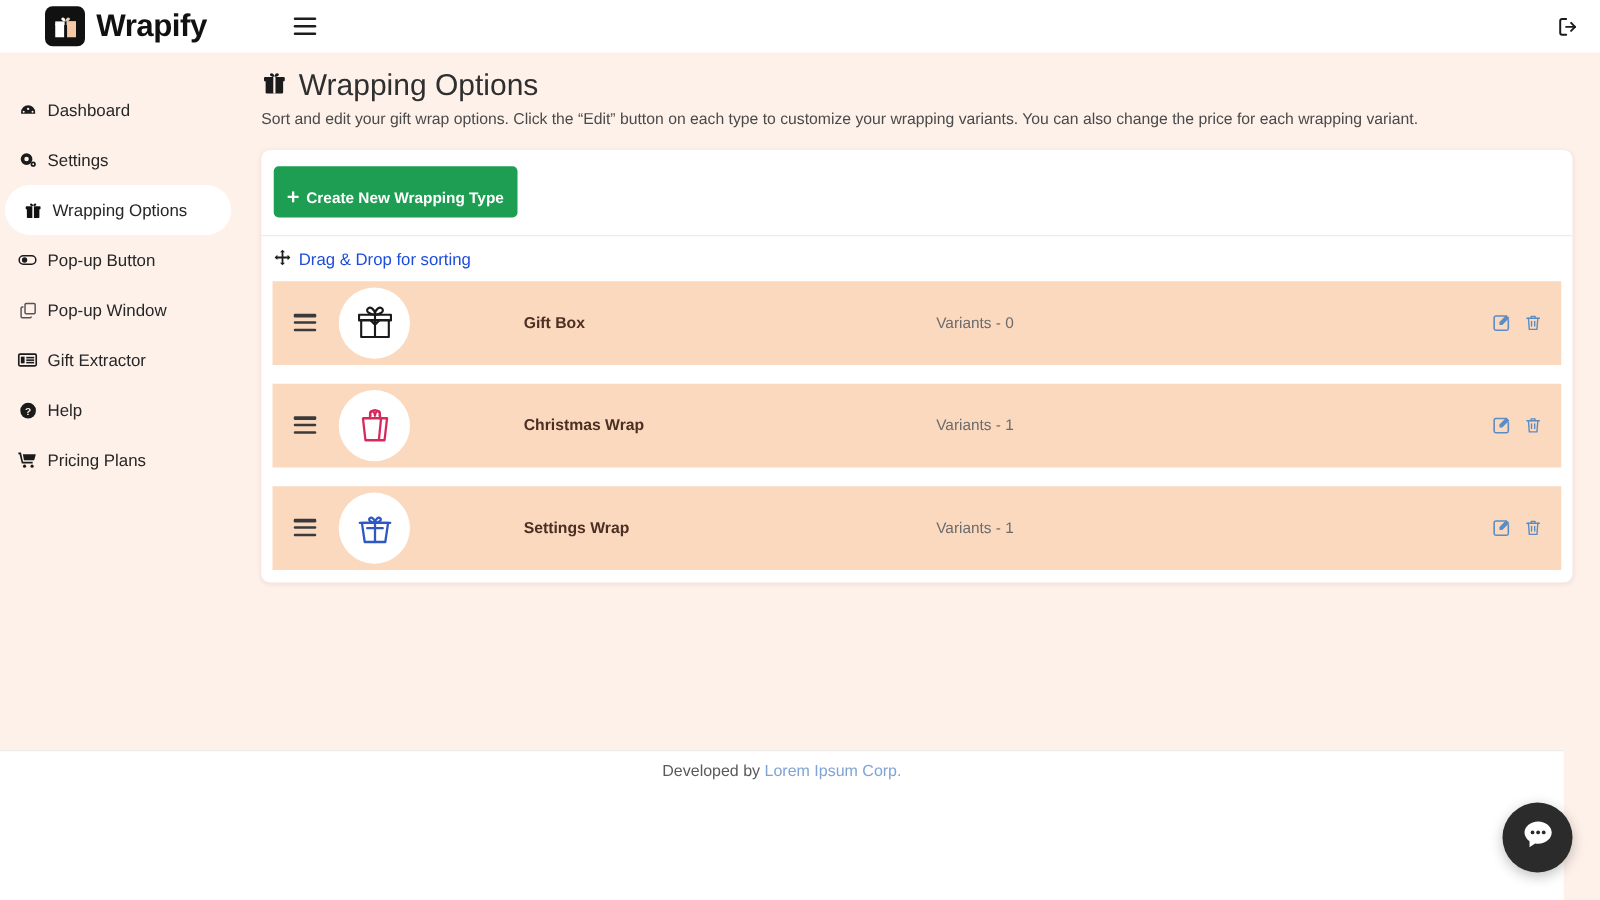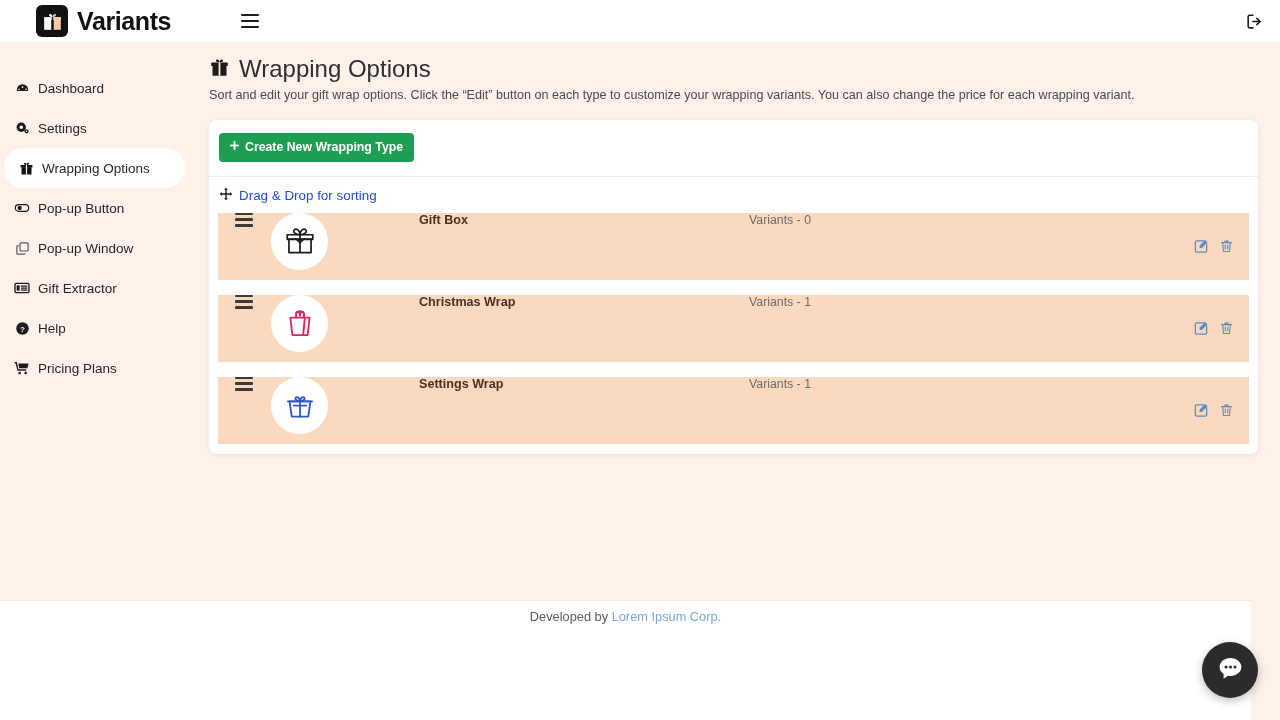--- a/index.html
+++ b/index.html
@@ -65,36 +65,36 @@
   .page-title { font-size: 24px; color: #2f2f2f; font-weight: normal; line-height: 1.1; }
   .page-sub { font-size: 12.6px; color: #4a4a4a; margin-top: 5px; line-height: 1.35; }
 
   .card {
     margin: 16px 22px 0 24px; background: #ffffff; border-radius: 7px;
     box-shadow: 0 1px 4px rgba(120,90,70,0.13);
     padding: 13px 0 10px 0; width: 1049px;
   }
   .card-top { padding: 0 10px 0 10px; }
   .btn-create {
-    display: inline-flex; align-items: flex-end; gap: 5px;
+    display: inline-flex; align-items: flex-start; gap: 5px;
     background: #1e9e52; color: #ffffff; border: none;
     font-size: 12.3px; font-weight: bold; font-family: "Liberation Sans", sans-serif;
-    padding: 7px 11px 8px 10px; border-radius: 4px; cursor: pointer;
+    padding: 19px 11px 8px 10px; border-radius: 4px; cursor: pointer;
     line-height: 1;
   }
   .divider { height: 1px; background: #ececec; margin: 14px 0 0 0; }
   .dnd-row {
     display: flex; align-items: center; gap: 6px;
     font-size: 13.4px; color: #1d4ed8; padding: 10px 0 9px 10px;
   }
 
   .rows { padding: 0 9px; }
   .row {
     position: relative; background: #FBD9BF; height: 67px;
-    display: flex; align-items: flex-start;
+    display: flex; align-items: center;
   }
   .row + .row { margin-top: 15px; }
   .row-handle {
     width: 18px; height: 14px; margin-left: 17px;
     display: flex; flex-direction: column; justify-content: space-between;
     cursor: grab; flex: 0 0 18px;
   }
   .row-handle span { display: block; height: 2.4px; background: #3a3a3a; border-radius: 1px; }
   .avatar {
     width: 57px; height: 57px; border-radius: 50%; background: #ffffff;
@@ -141,21 +141,21 @@
         <svg width="21" height="21" viewBox="0 0 24 24">
           <rect x="2.5" y="9" width="8.2" height="12.5" fill="#ffffff"></rect>
           <rect x="13.3" y="9" width="8.2" height="12.5" fill="#f3c9a8"></rect>
           <rect x="2.5" y="7" width="19" height="3.4" fill="#ffffff"></rect>
           <rect x="13.3" y="7" width="8.2" height="3.4" fill="#f3c9a8"></rect>
           <path d="M12 7 C12 4.5 9.6 2.6 8.3 4 C7.2 5.2 9.3 6.9 12 7 Z" fill="#ffffff"></path>
           <path d="M12 7 C12 4.5 14.4 2.6 15.7 4 C16.8 5.2 14.7 6.9 12 7 Z" fill="#f3c9a8"></path>
           <rect x="11.1" y="7" width="1.8" height="14.5" fill="#111111"></rect>
         </svg>
       </div>
-      <div class="logo-text">Variants</div>
+      <div class="logo-text">Wrapify</div>
     </div>
     <div class="hamburger">
       <span></span>
         <span></span>
         <span></span>
     </div>
     <div class="logout-btn">
       <svg width="19" height="19" viewBox="0 0 24 24" fill="none" stroke="#1b1b1b" stroke-width="2" stroke-linecap="round" stroke-linejoin="round">
         <path d="M10 4 H6 a2 2 0 0 0-2 2 v12 a2 2 0 0 0 2 2 h4"></path>
         <polyline points="15,8 19,12 15,16"></polyline>

